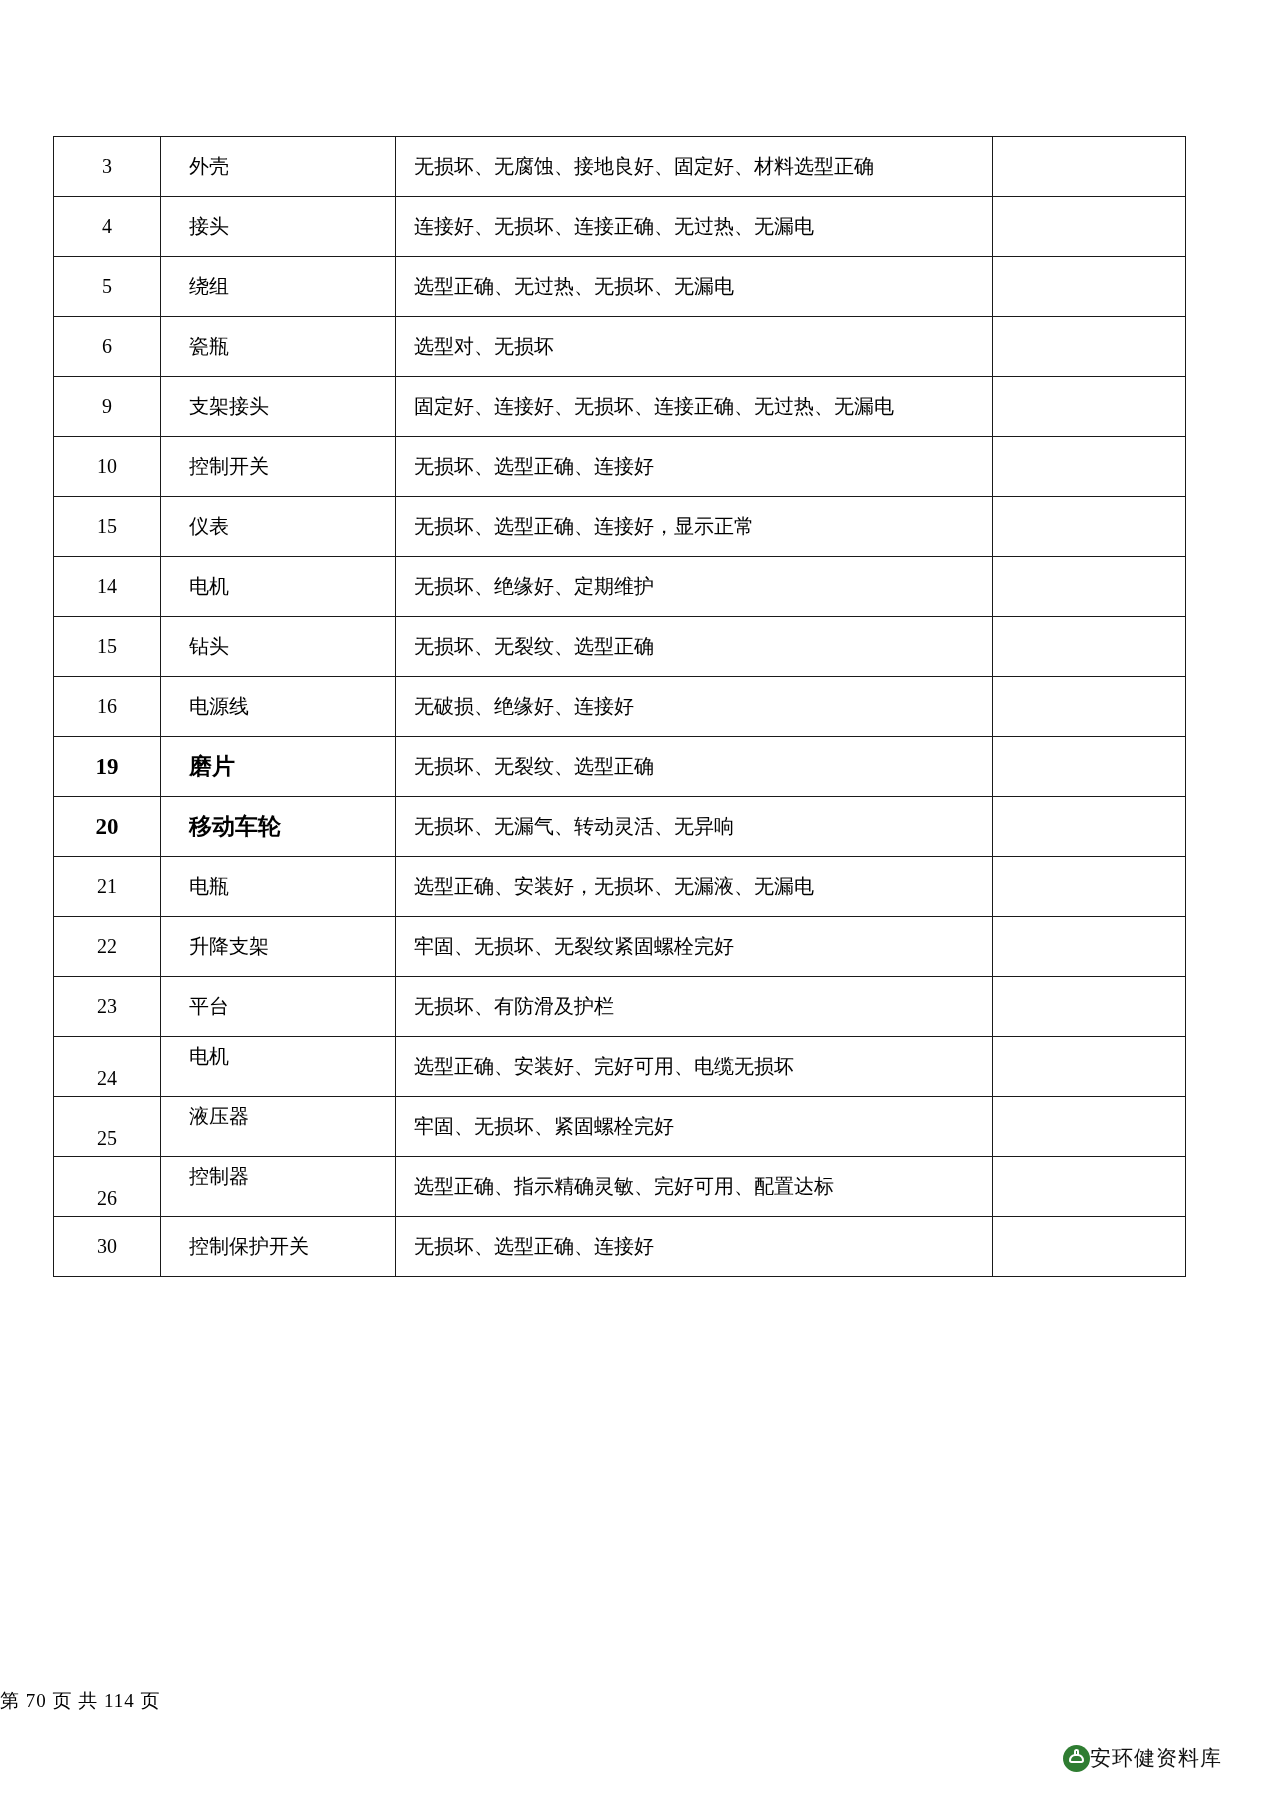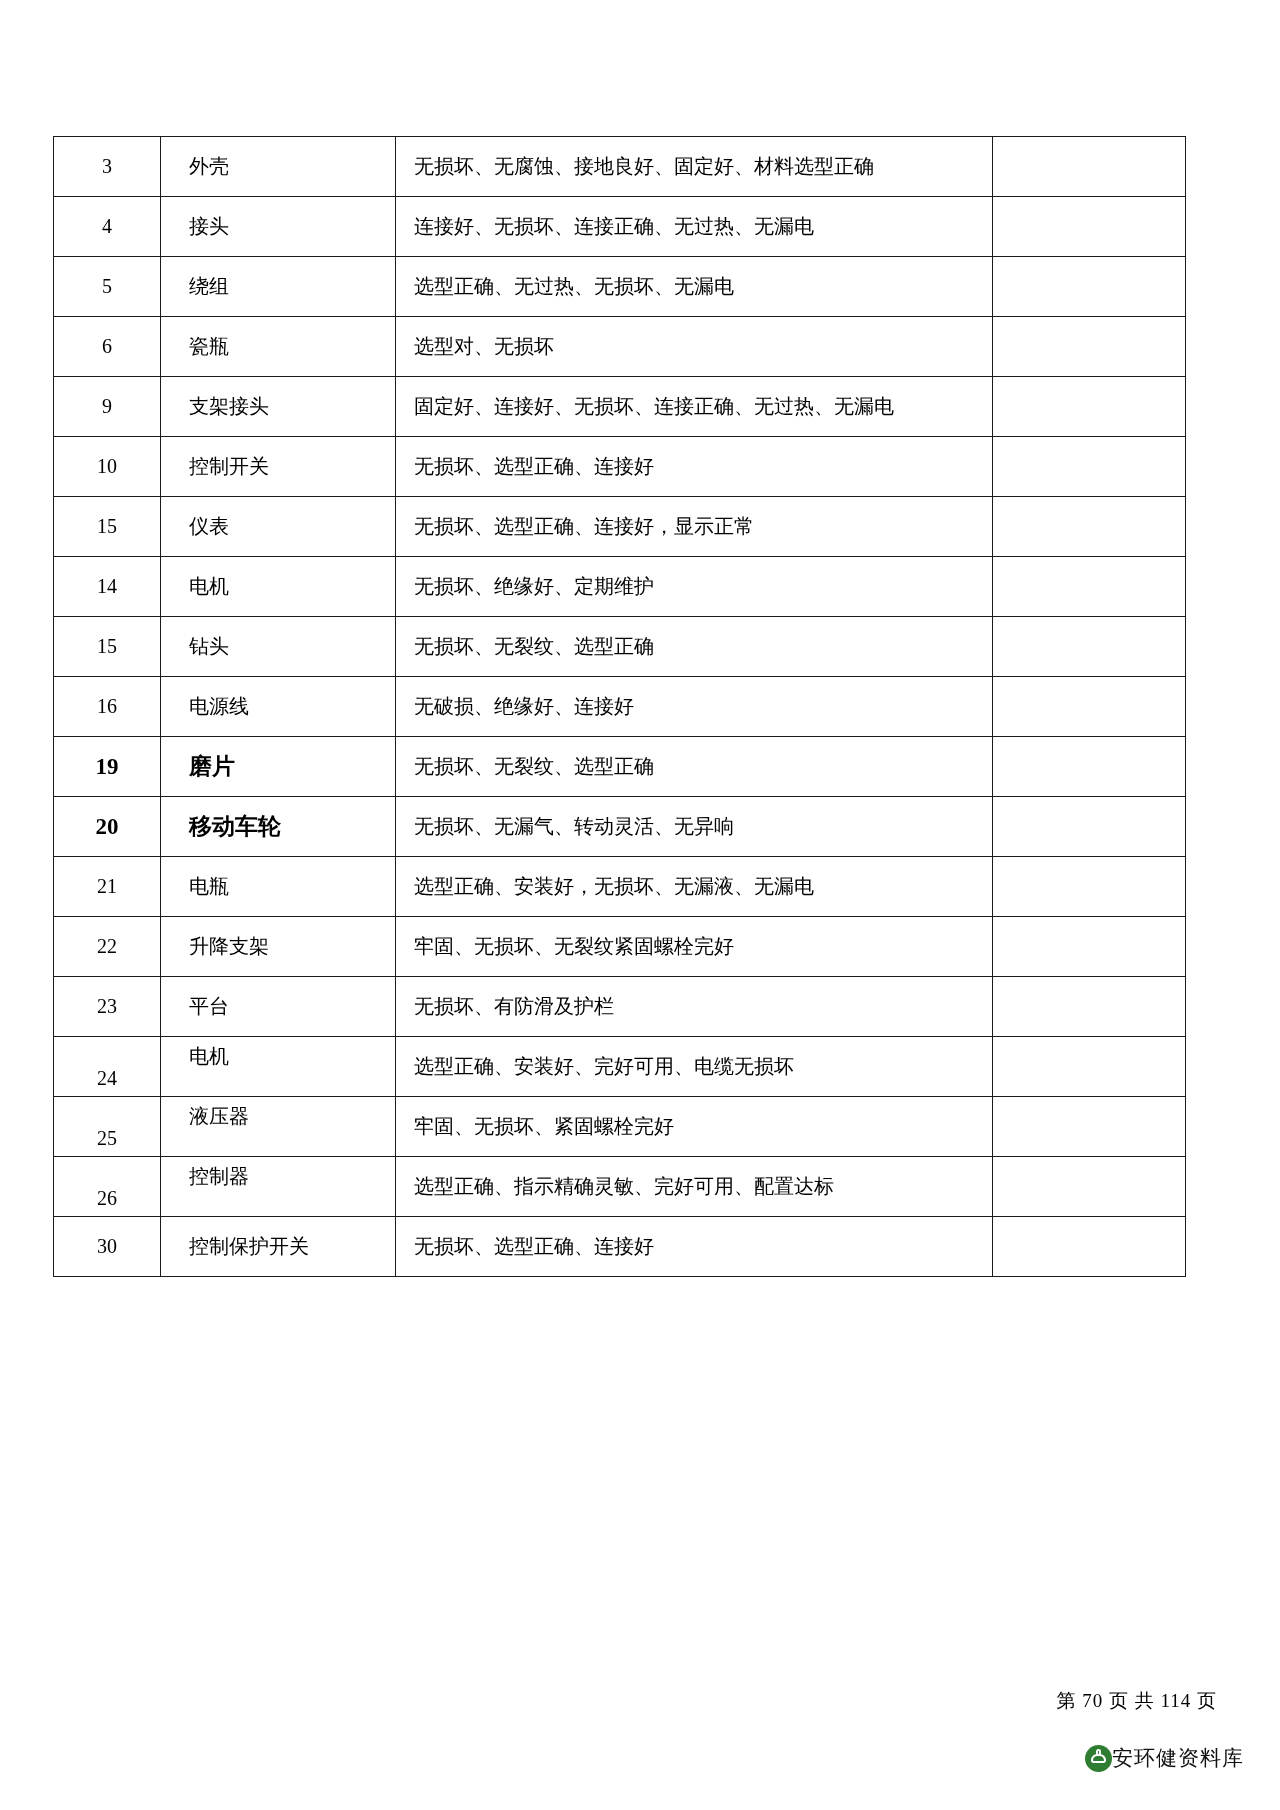--- a/index.html
+++ b/index.html
@@ -74,29 +74,28 @@
   }
   .shift-name .col-name {
     vertical-align: top;
     padding-top: 6px;
   }
   .footer {
     position: absolute;
     left: 0;
     top: 1688px;
     width: 1172px;
-    text-align: right;
+    text-align: left;
     font-size: 19px;
     letter-spacing: 1px;
     font-family: "Liberation Serif", "DejaVu Serif", serif;
-    padding-left: 45px;
   }
   .watermark {
     position: absolute;
-    right: 36px;
+    right: 58px;
     top: 1744px;
     display: flex;
     align-items: center;
   }
   .wm-icon {
     width: 27px;
     height: 27px;
     border-radius: 50%;
     background: #2f7d32;
     position: relative;

